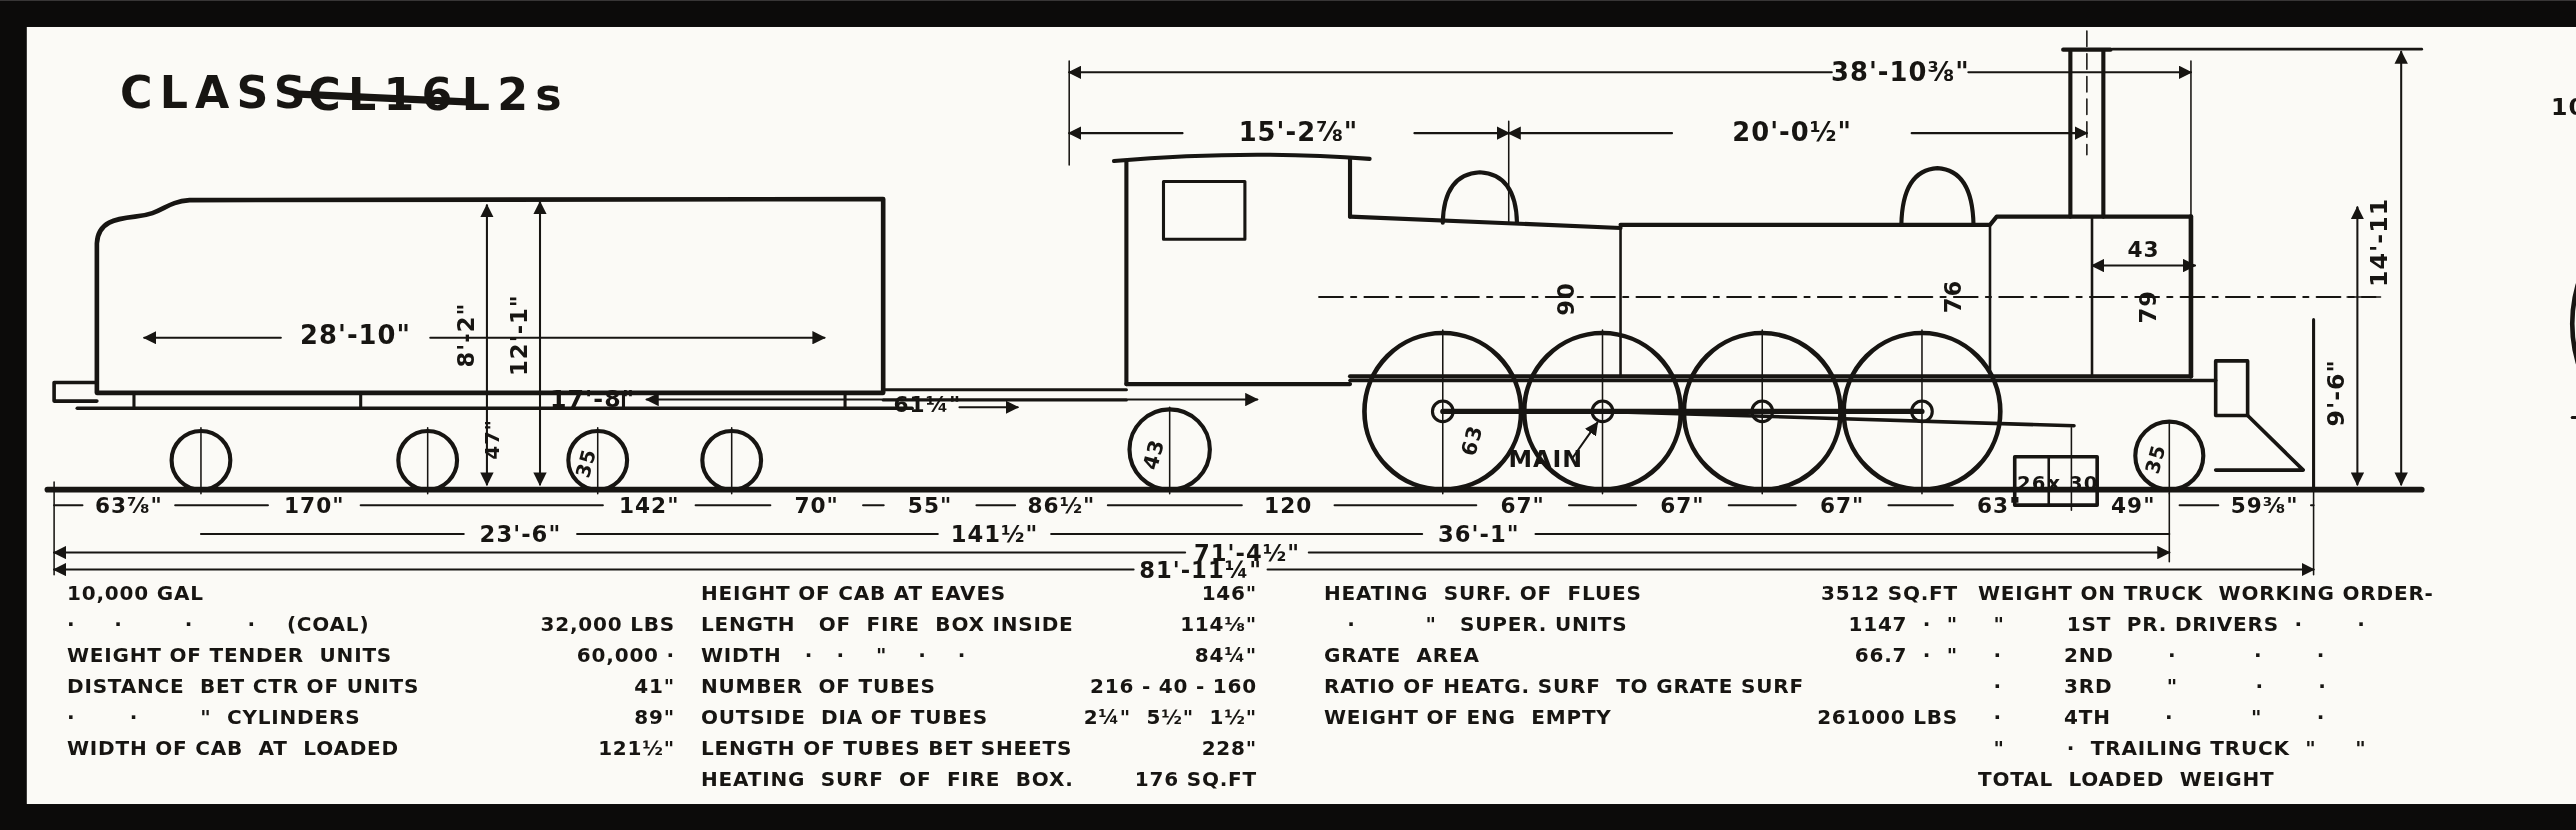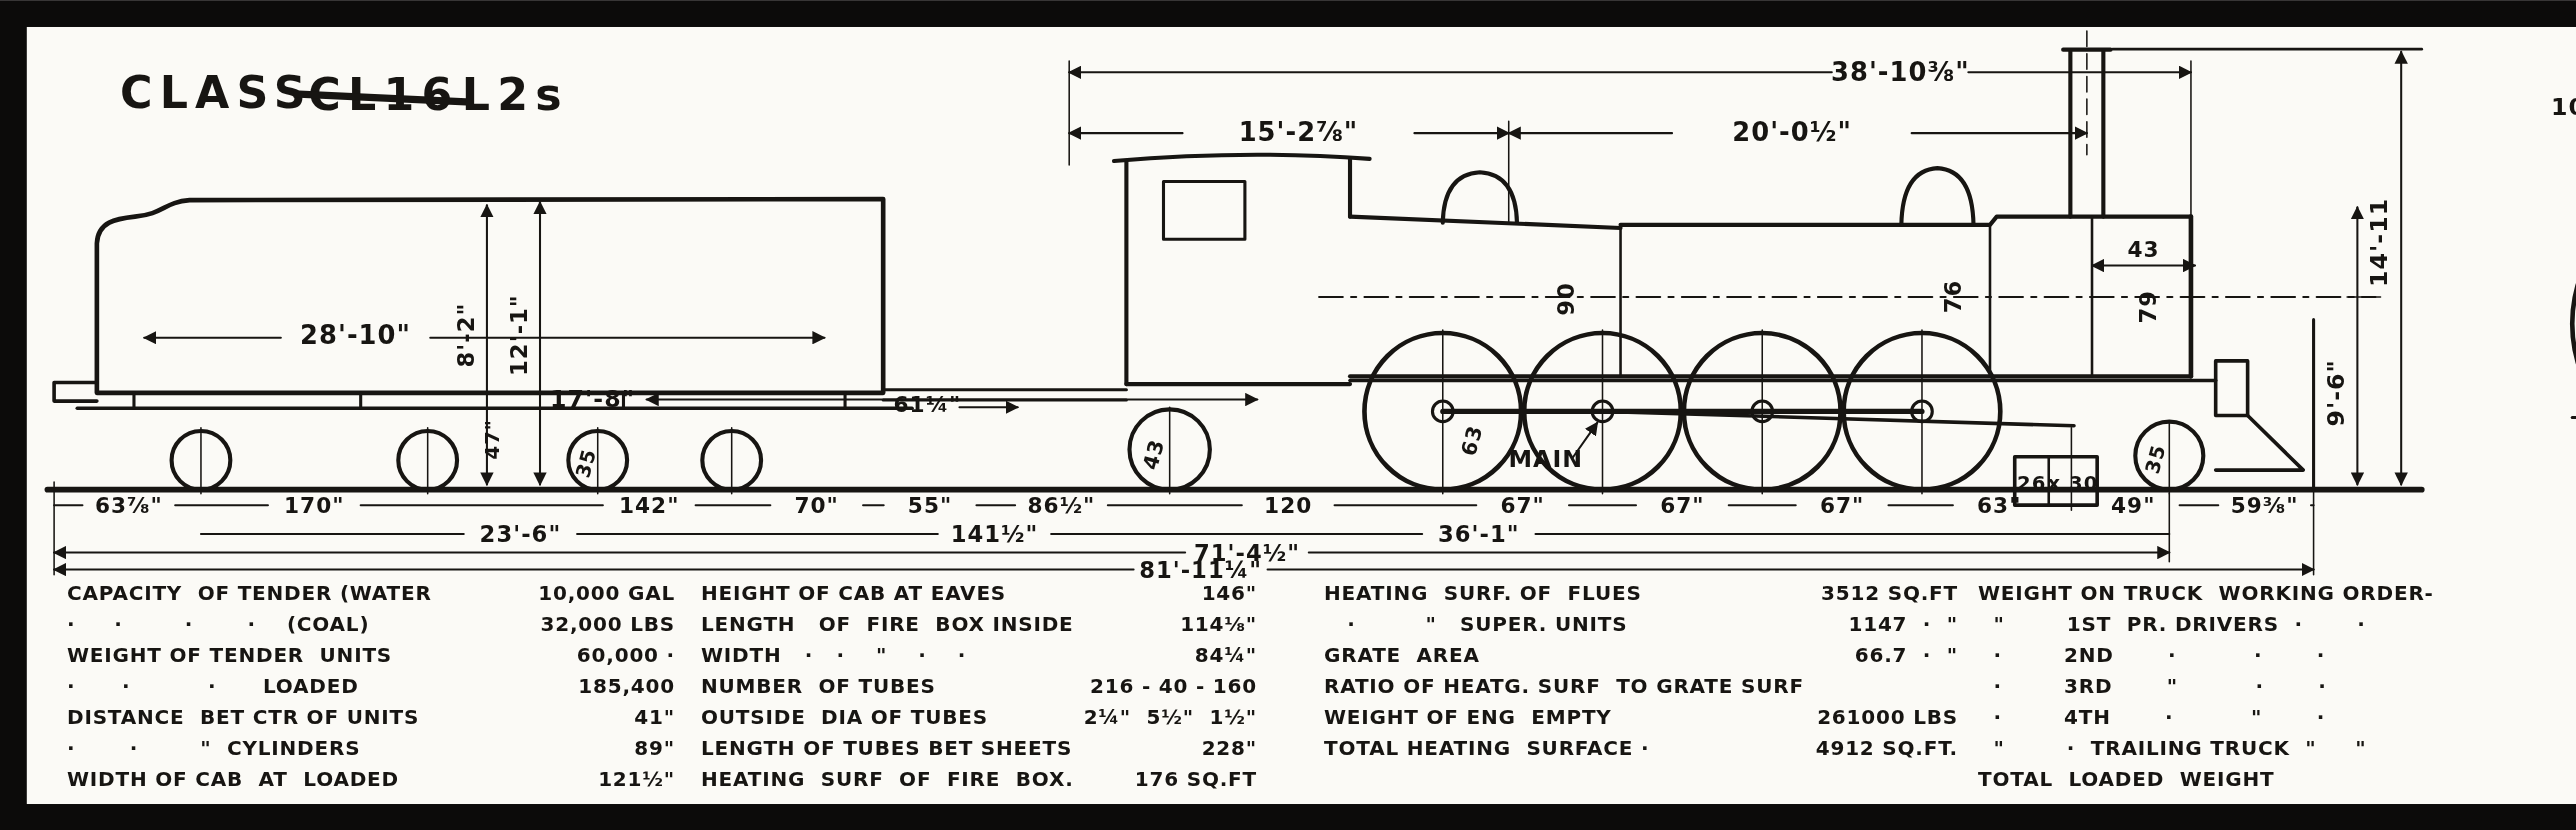--- a/index.html
+++ b/index.html
@@ -196,36 +196,31 @@
     <text class="t" font-size="44" x="1930" y="1052">141½"</text>
     <text class="t" font-size="44" x="2870" y="1052">36'-1"</text>
     <text class="t" font-size="44" x="2420" y="1088">71'-4½"</text>
     <text class="t" font-size="44" x="2330" y="1121">81'-11¼"</text>
   </g>
 </svg>
 
 <div class="specs">
   <div class="spec-col" style="left:67px;width:608px;">
     <div class="spec-row">
-        <span class="spec-label">CAPACITY  OF TENDER (WATER</span>
         <span class="spec-value">10,000 GAL</span>
       </div>
     <div class="spec-row">
         <span class="spec-label">·     ·        ·       ·    (COAL)</span>
         <span class="spec-value">32,000 LBS</span>
       </div>
     <div class="spec-row">
         <span class="spec-label">WEIGHT OF TENDER  UNITS</span>
         <span class="spec-value">60,000 ·</span>
       </div>
     <div class="spec-row">
-        <span class="spec-label">·      ·          ·      LOADED</span>
-        <span class="spec-value">185,400</span>
-      </div>
-    <div class="spec-row">
         <span class="spec-label">DISTANCE  BET CTR OF UNITS</span>
         <span class="spec-value">41"</span>
       </div>
     <div class="spec-row">
         <span class="spec-label">·       ·        "  CYLINDERS</span>
         <span class="spec-value">89"</span>
       </div>
     <div class="spec-row">
         <span class="spec-label">WIDTH OF CAB  AT  LOADED</span>
         <span class="spec-value">121½"</span>
@@ -275,24 +270,20 @@
         <span class="spec-value">66.7  ·  "</span>
       </div>
     <div class="spec-row">
         <span class="spec-label">RATIO OF HEATG. SURF  TO GRATE SURF</span>
         <span class="spec-value"></span>
       </div>
     <div class="spec-row">
         <span class="spec-label">WEIGHT OF ENG  EMPTY</span>
         <span class="spec-value">261000 LBS</span>
       </div>
-    <div class="spec-row">
-        <span class="spec-label">TOTAL HEATING  SURFACE ·</span>
-        <span class="spec-value">4912 SQ.FT.</span>
-      </div>
   </div>
   <div class="spec-col" style="left:1978px;width:829px;">
     <div class="spec-row">
         <span class="spec-label">WEIGHT ON TRUCK  WORKING ORDER-</span>
       </div>
     <div class="spec-row">
         <span class="spec-label">  "        1ST  PR. DRIVERS  ·       ·</span>
       </div>
     <div class="spec-row">
         <span class="spec-label">  ·        2ND       ·          ·       ·</span>

